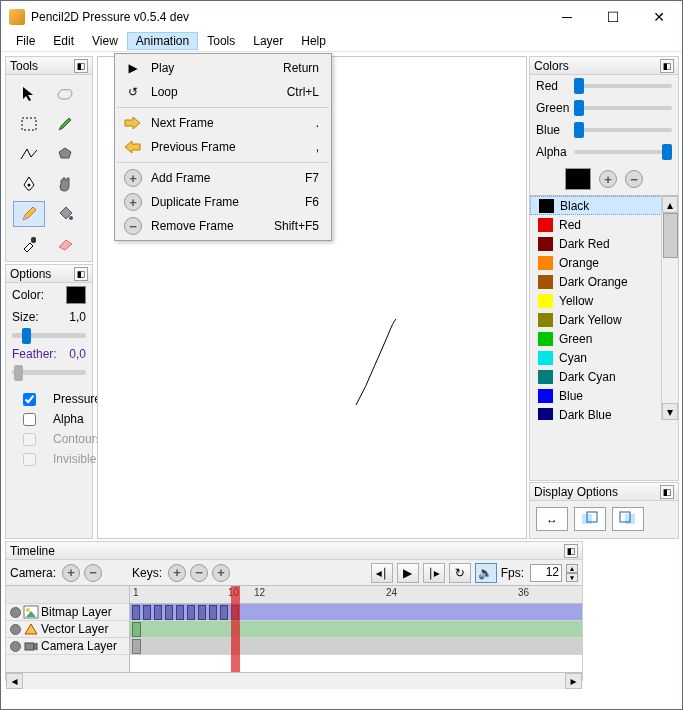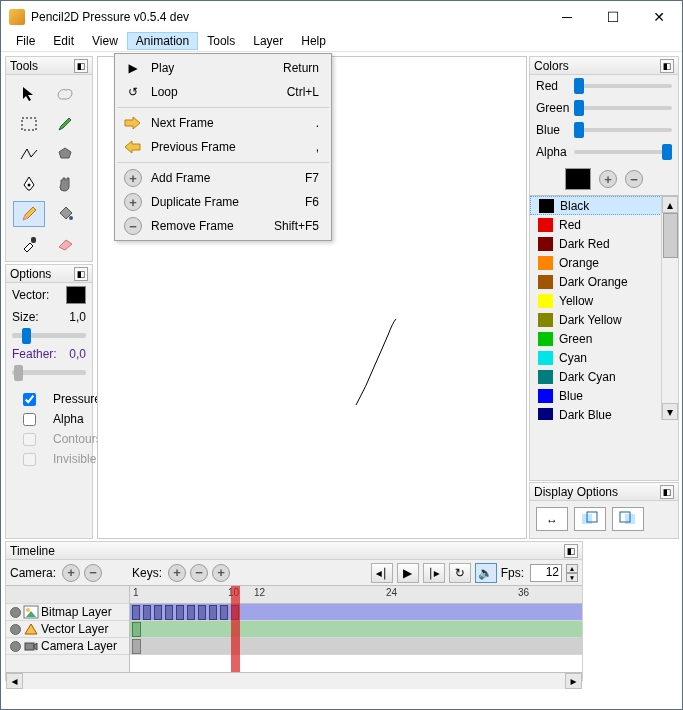--- a/index.html
+++ b/index.html
@@ -244,21 +244,21 @@
       </div>
   </div>
 </div>
 
 <div id="options" class="panel">
   <div class="panel-title">
       <span>Options</span>
       <div class="pbut">◧</div>
     </div>
   <div class="row">
-      <span class="lbl">Vector:</span>
+      <span class="lbl">Color:</span>
       <div class="swatch"></div>
     </div>
   <div class="row">
       <span class="lbl">Size:</span>
       <span>1,0</span>
     </div>
   <div class="slider-wrap">
       <div class="slider">
         <div class="thumb" style="left:10px"></div>
       </div>

